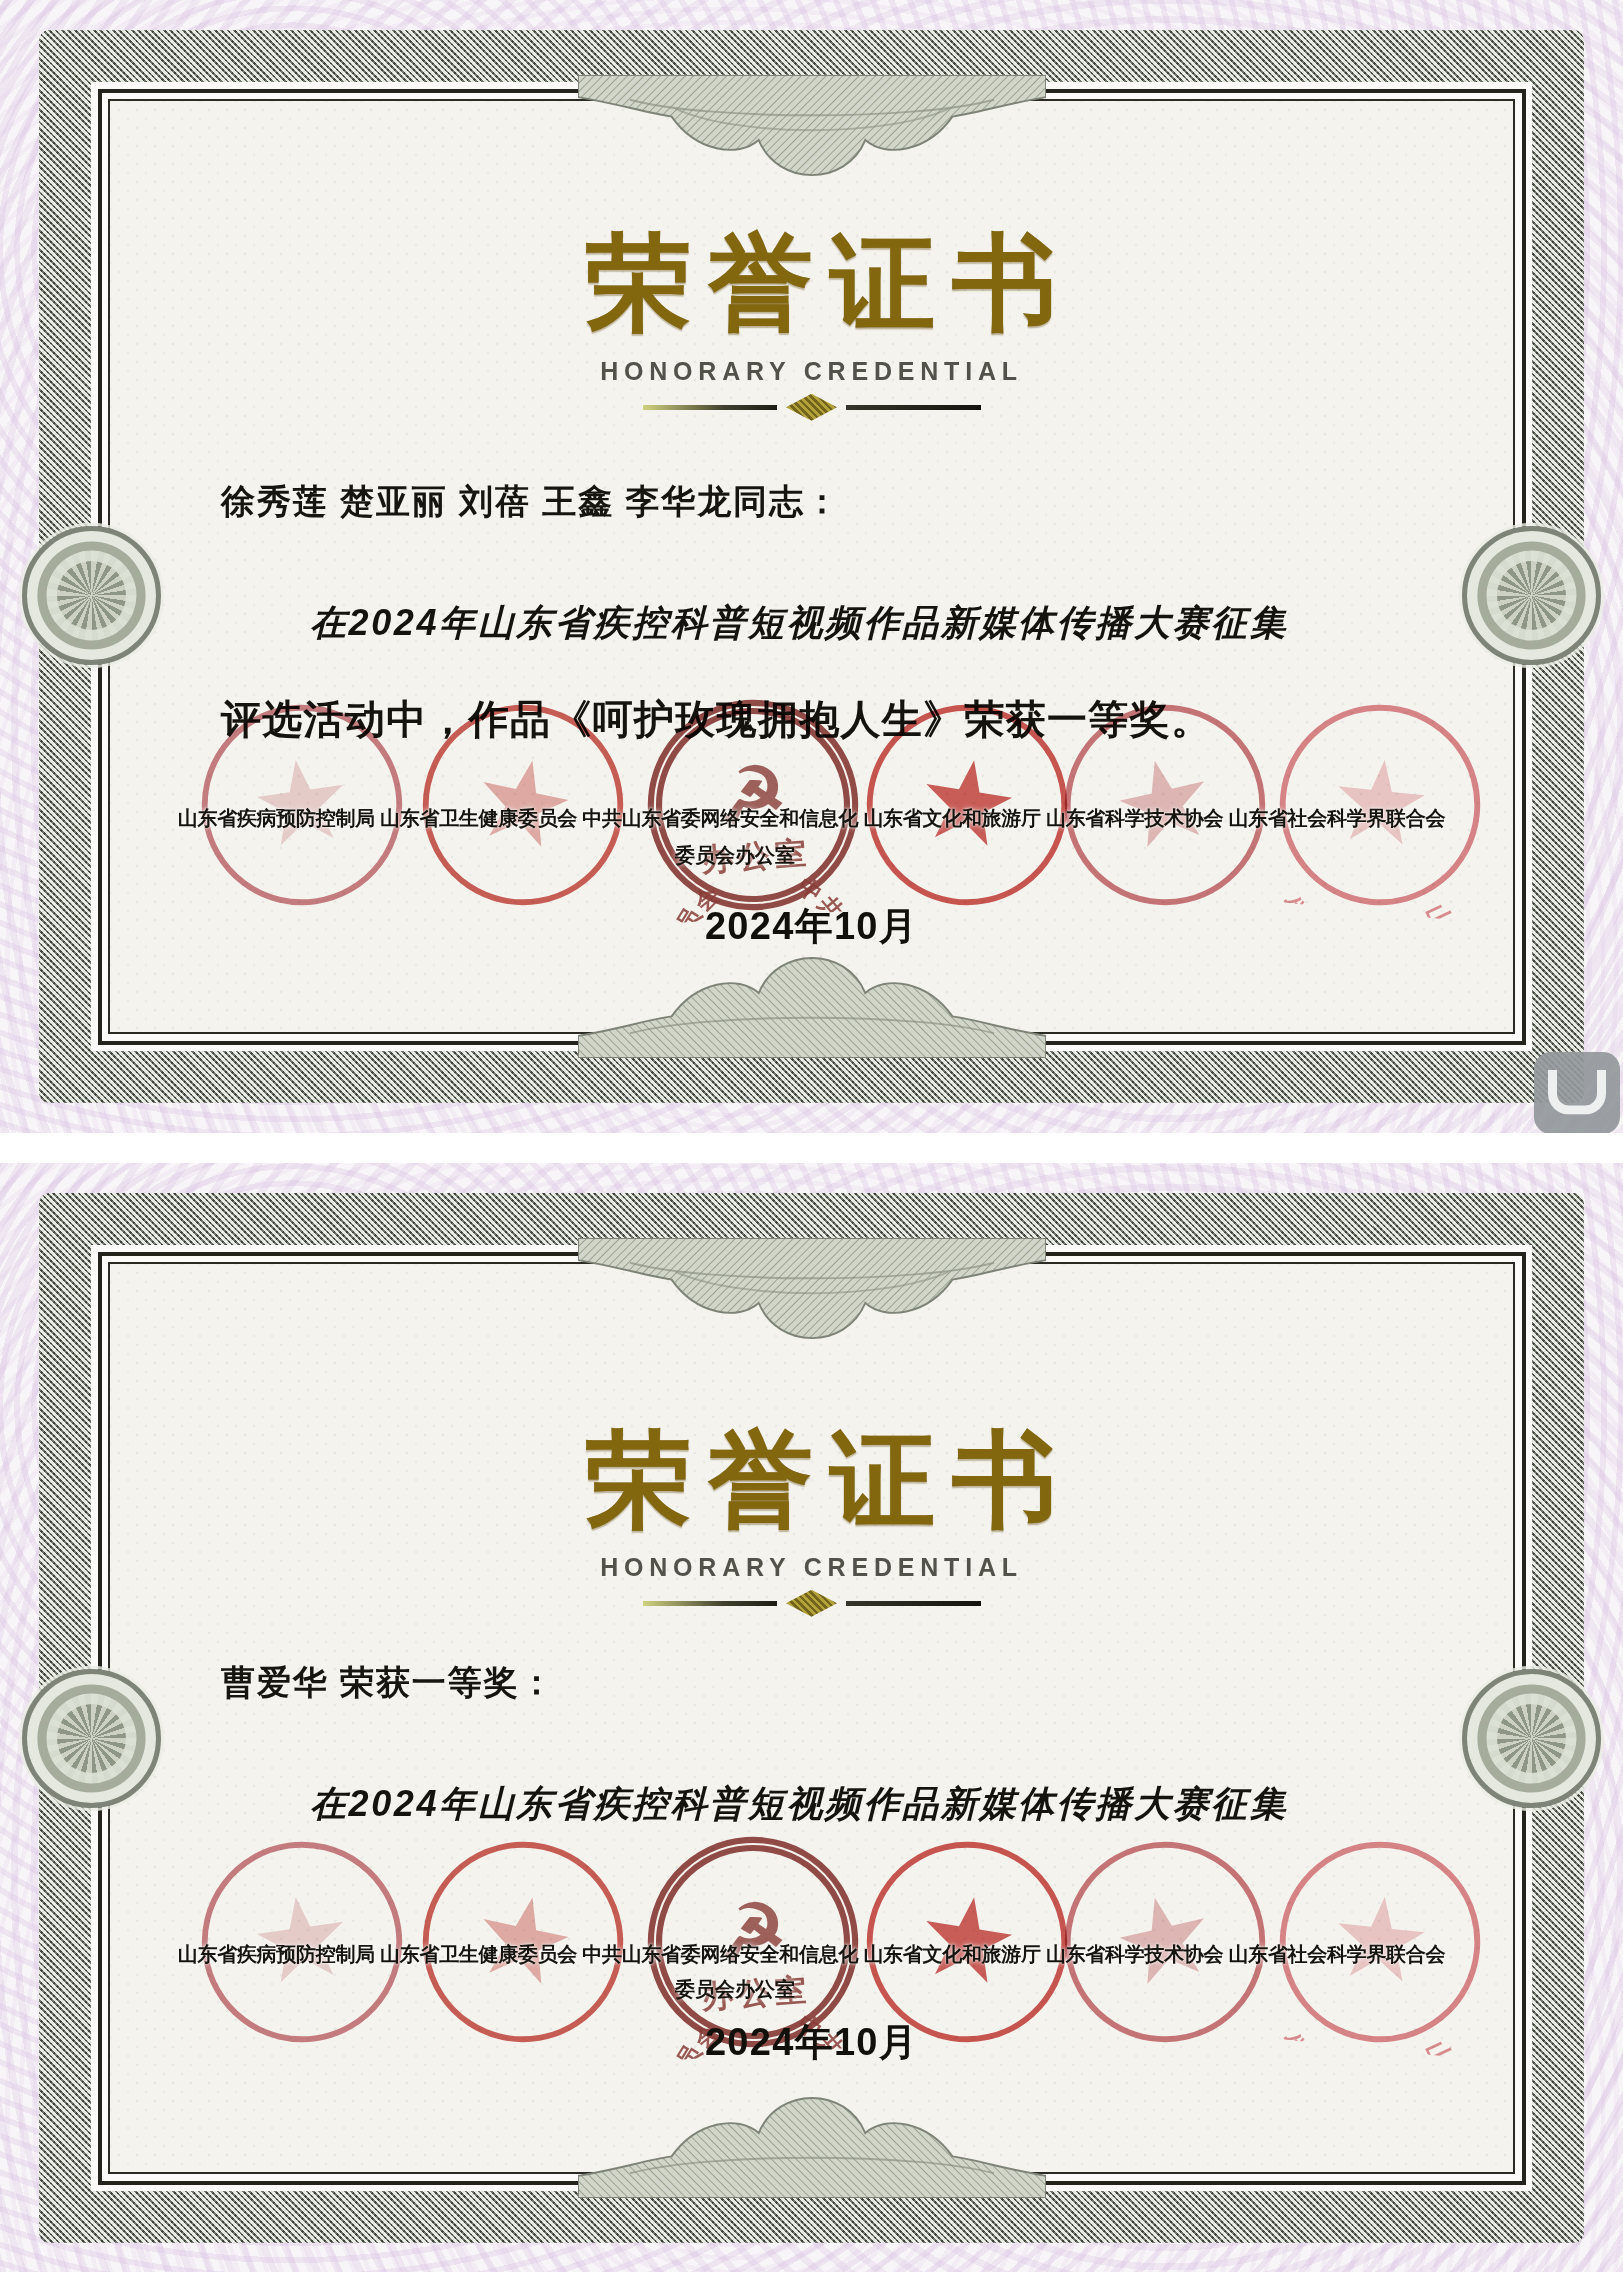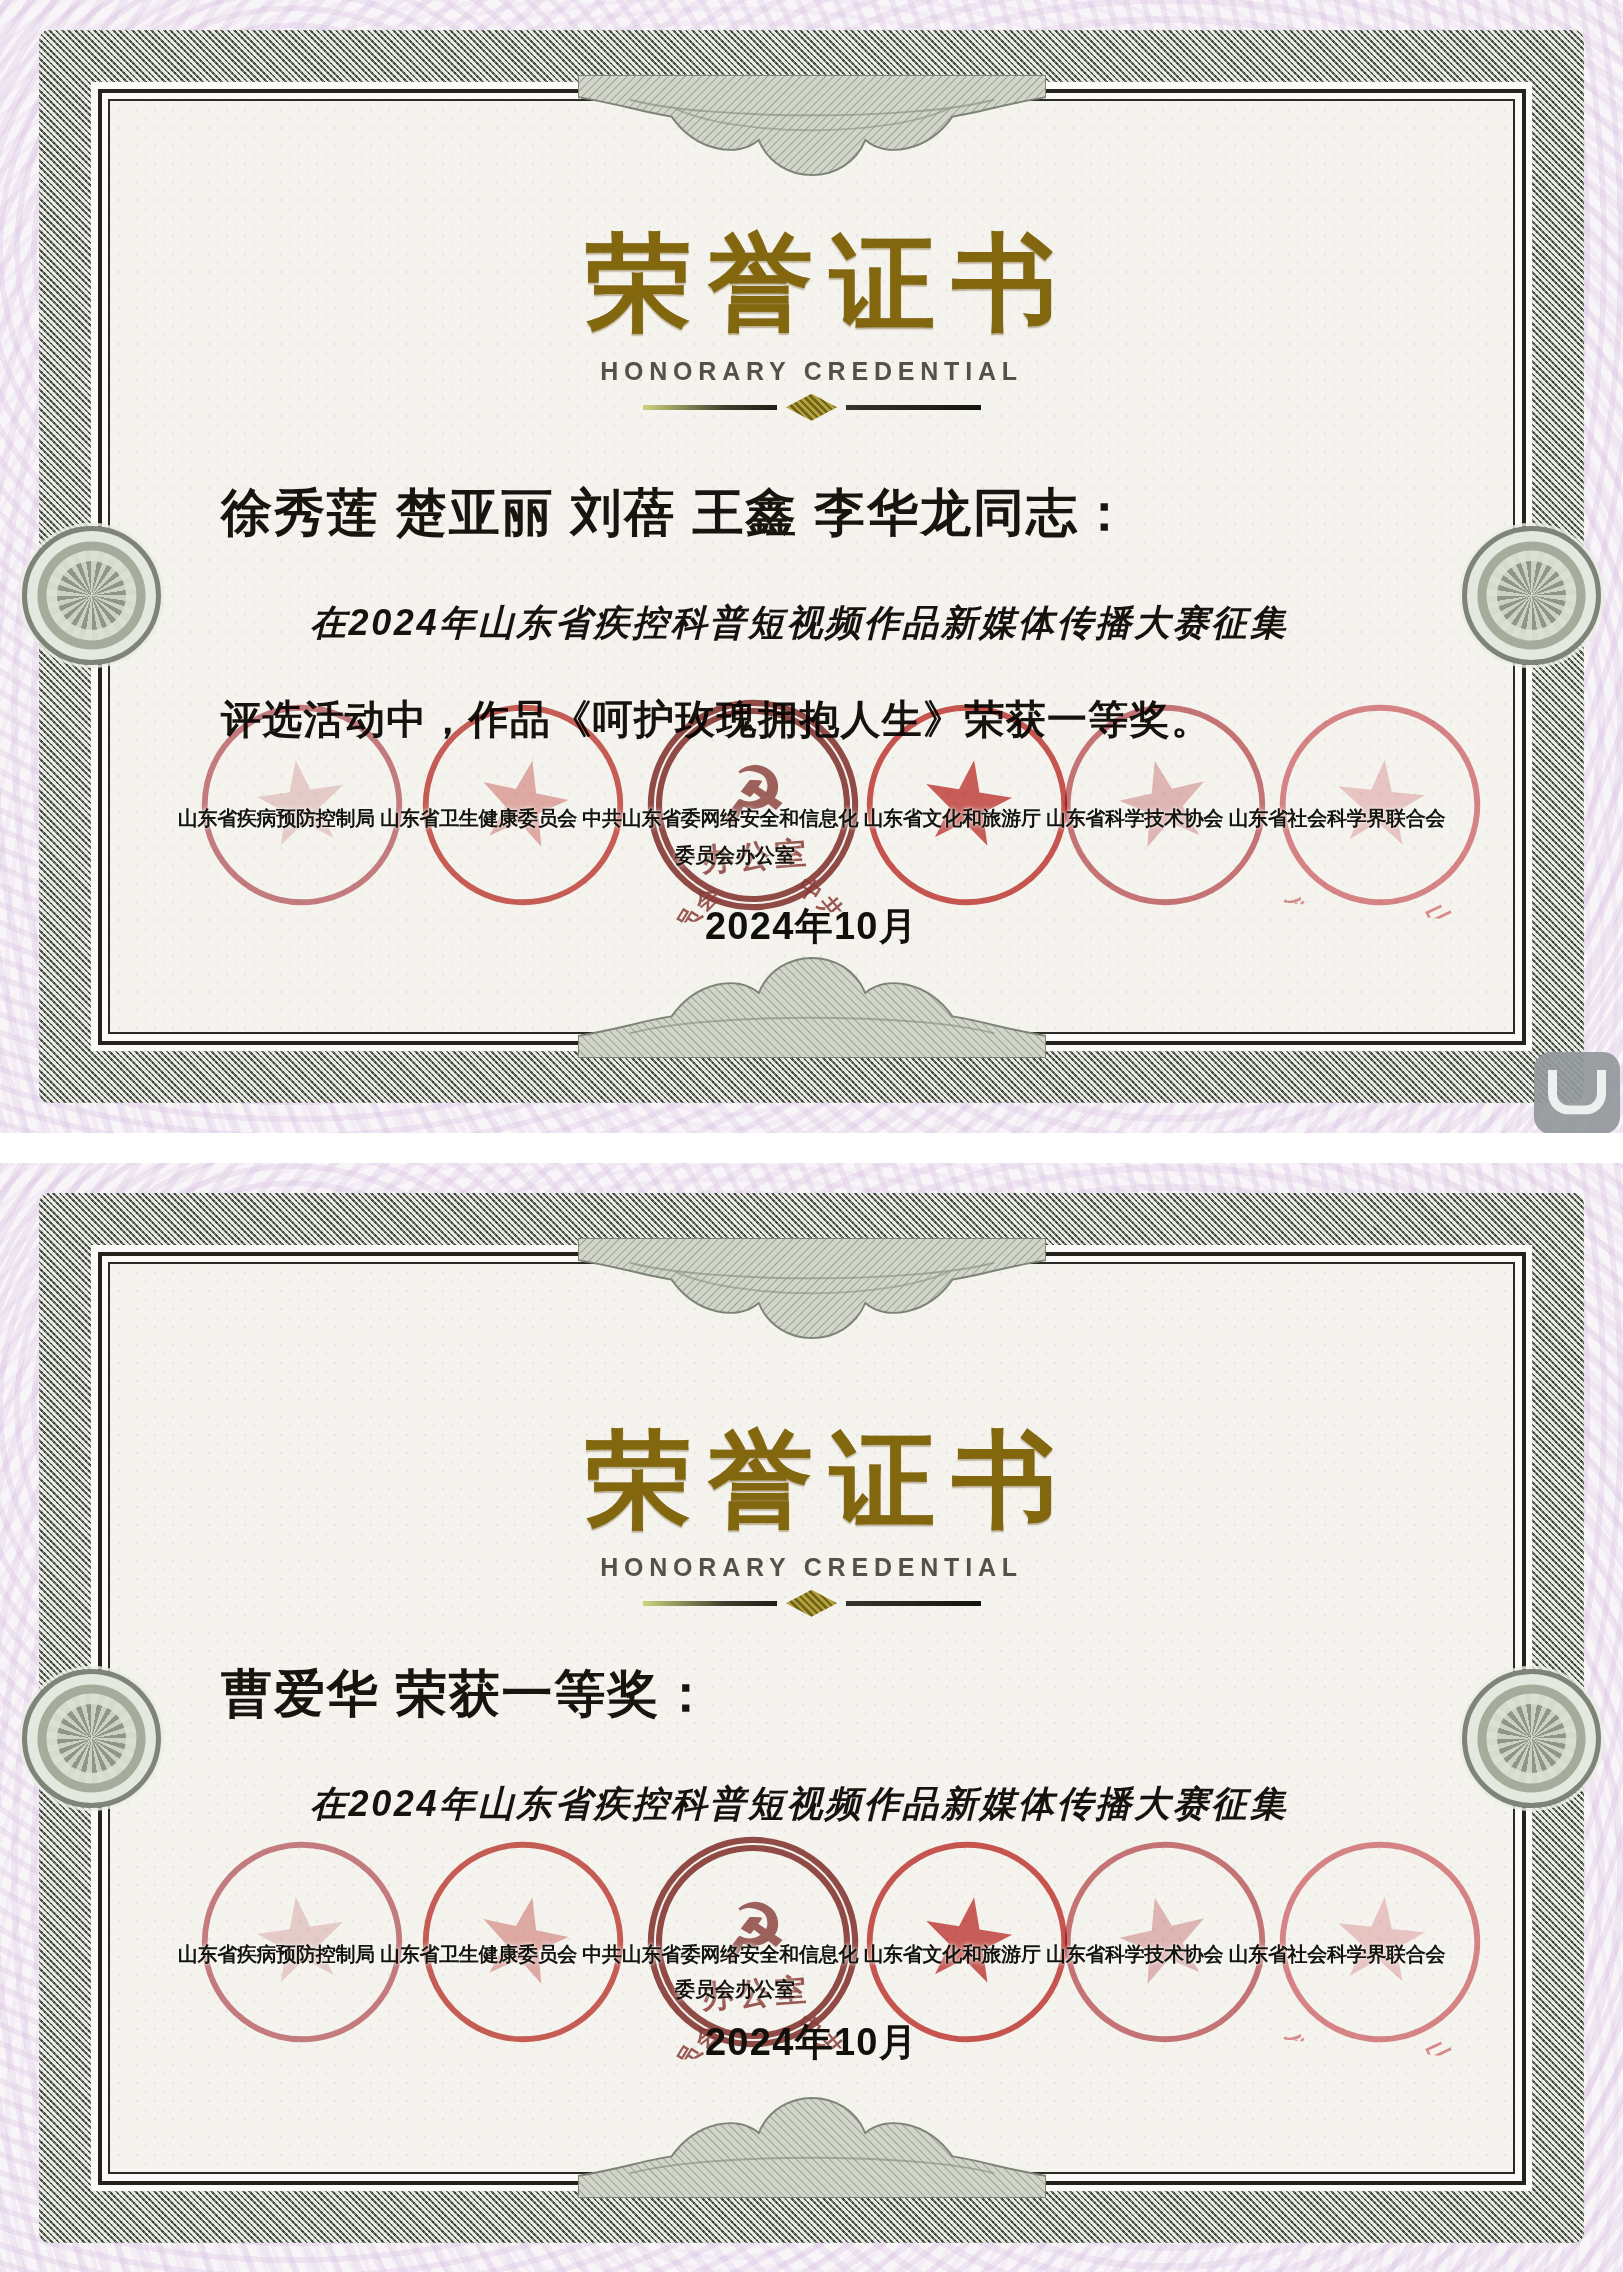--- a/index.html
+++ b/index.html
@@ -59,21 +59,21 @@
 
   .divider{position:absolute;left:50%;transform:translateX(-50%);width:338px;height:28.6px;
          display:flex;align-items:center;gap:9px;}
   .c1 .divider{top:393px;} .c2 .divider{top:426px;}
   .divider .dl{flex:1;height:4.5px;background:linear-gradient(90deg,#cfd37e,#41402f 60%,#1d1d15);}
   .divider .dr{flex:1;height:4.5px;background:linear-gradient(90deg,#35352b,#14140e);}
   .divider .diamond{width:51px;height:27px;flex:0 0 auto;
          clip-path:polygon(50% 0,100% 50%,50% 100%,0 50%);
          background:repeating-linear-gradient(45deg,#b3a13a 0 2.6px,#73641c 2.6px 5.2px);}
 
-  .recipient{position:absolute;left:221px;font-size:51px;font-weight:700;
+  .recipient{position:absolute;left:221px;font-size:34px;font-weight:700;
          color:#17150f;letter-spacing:1.9px;white-space:nowrap;}
   .c1 .recipient{top:479px;} .c2 .recipient{top:497px;}
 
   .para1{position:absolute;left:310px;font-size:36px;font-weight:700;color:#15130e;
          letter-spacing:2.6px;white-space:nowrap;font-style:italic;}
   .c1 .para1{top:599px;} .c2 .para1{top:617px;}
   .para2{position:absolute;left:221px;font-size:40px;font-weight:700;color:#15130e;
          letter-spacing:1.3px;white-space:nowrap;}
   .c1 .para2{top:692px;} .c2 .para2{top:710px;}
 

